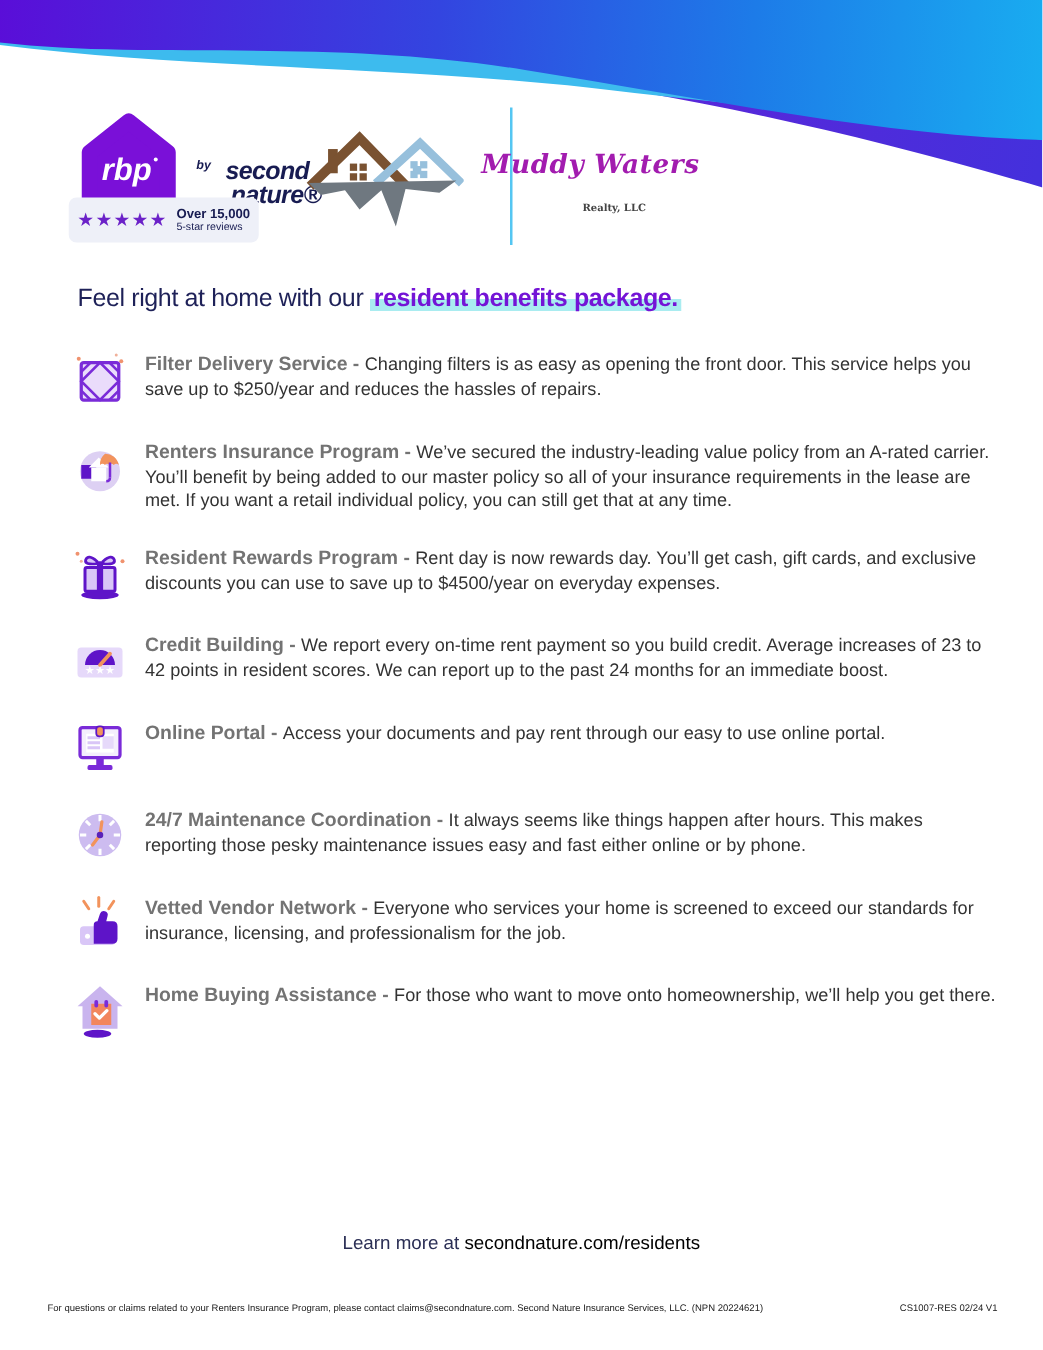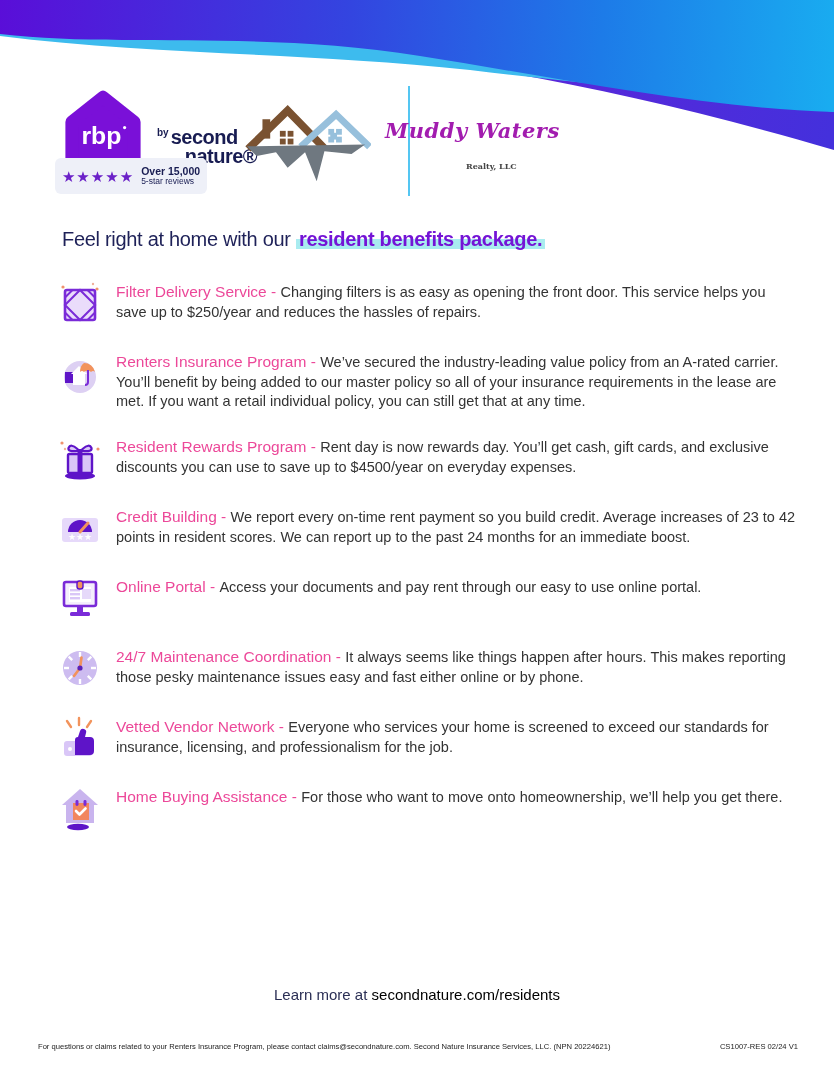--- a/index.html
+++ b/index.html
@@ -3,26 +3,26 @@
 <meta charset="utf-8">
 <style>
   html,body{margin:0;padding:0;background:#ffffff;}
   .page{
     position:relative;width:834px;height:1080px;background:#ffffff;overflow:hidden;
     font-family:"Liberation Sans",sans-serif;color:#2b2b2b;
   }
   
   .wave-wrap{position:absolute;top:0;left:0;width:834px;height:210px;}
   
-  .logo-row{position:absolute;top:86px;left:55px;display:flex;align-items:flex-start;}
+  .logo-row{position:absolute;top:86px;left:55px;display:flex;align-items:flex-start;font-style:italic;}
   .rbp-lockup{display:flex;align-items:center;}
   .rbp-mark{width:96px;height:96px;display:block;}
   .sn-brand{margin-left:6px;margin-top:26px;line-height:0.92;color:#181c52;}
   .sn-by{font-size:10px;font-weight:600;vertical-align:top;margin-right:2px;color:#181c52;}
-  .sn-words{display:inline-block;text-align:left;font-weight:bold;font-size:20px;letter-spacing:-0.5px;}
+  .sn-words{display:inline-block;text-align:center;font-weight:bold;font-size:20px;letter-spacing:-0.5px;}
   .sn-words .l2{margin-left:14px;}
   .reviews-badge{
     position:absolute;top:158px;left:55px;width:152px;height:36px;background:#eef0f8;border-radius:6px;
     display:flex;align-items:center;justify-content:center;gap:7px;
   }
   .stars{color:#6b21c8;font-size:15px;letter-spacing:1px;line-height:1;}
   .reviews-text{color:#181c52;line-height:1.1;}
   .reviews-text .l1{font-weight:bold;font-size:10.5px;}
   .reviews-text .l2{font-size:8.5px;}
   .divider{position:absolute;top:86px;left:408px;width:2px;height:110px;background:#54c6f2;}
@@ -37,21 +37,21 @@
   .headline .hl{
     color:#7414d6;font-weight:bold;
     background:linear-gradient(to bottom, transparent 52%, #a9ecf0 52%, #a9ecf0 96%, transparent 96%);
     padding:0 3px;
   }
   
   .benefits{position:absolute;top:282px;left:57px;width:740px;}
   .benefit{display:flex;align-items:flex-start;margin-bottom:26px;}
   .benefit .icon{flex:0 0 46px;width:46px;height:46px;margin-right:13px;margin-top:-2px;}
   .benefit .txt{font-size:14.5px;line-height:1.33;color:#333;}
-  .benefit .txt b{color:#ec4899;font-size:15.5px;font-weight:normal;margin-top:23px;}
+  .benefit .txt b{color:#737373;font-size:15.5px;font-weight:bold;margin-top:23px;}
   
   .learn-more{position:absolute;top:986px;left:0;width:834px;text-align:center;font-size:15px;}
   .learn-more .pre{color:#2b2f55;}
   .learn-more .lnk{color:#000000;font-weight:normal;text-decoration:none;}
   .fine-print{position:absolute;top:1042px;left:38px;right:36px;display:flex;justify-content:space-between;
     font-size:7.6px;color:#222;}
   .fine-print .fp-right{white-space:nowrap;margin-left:30px;}
 </style>
 </head>
 <body>

